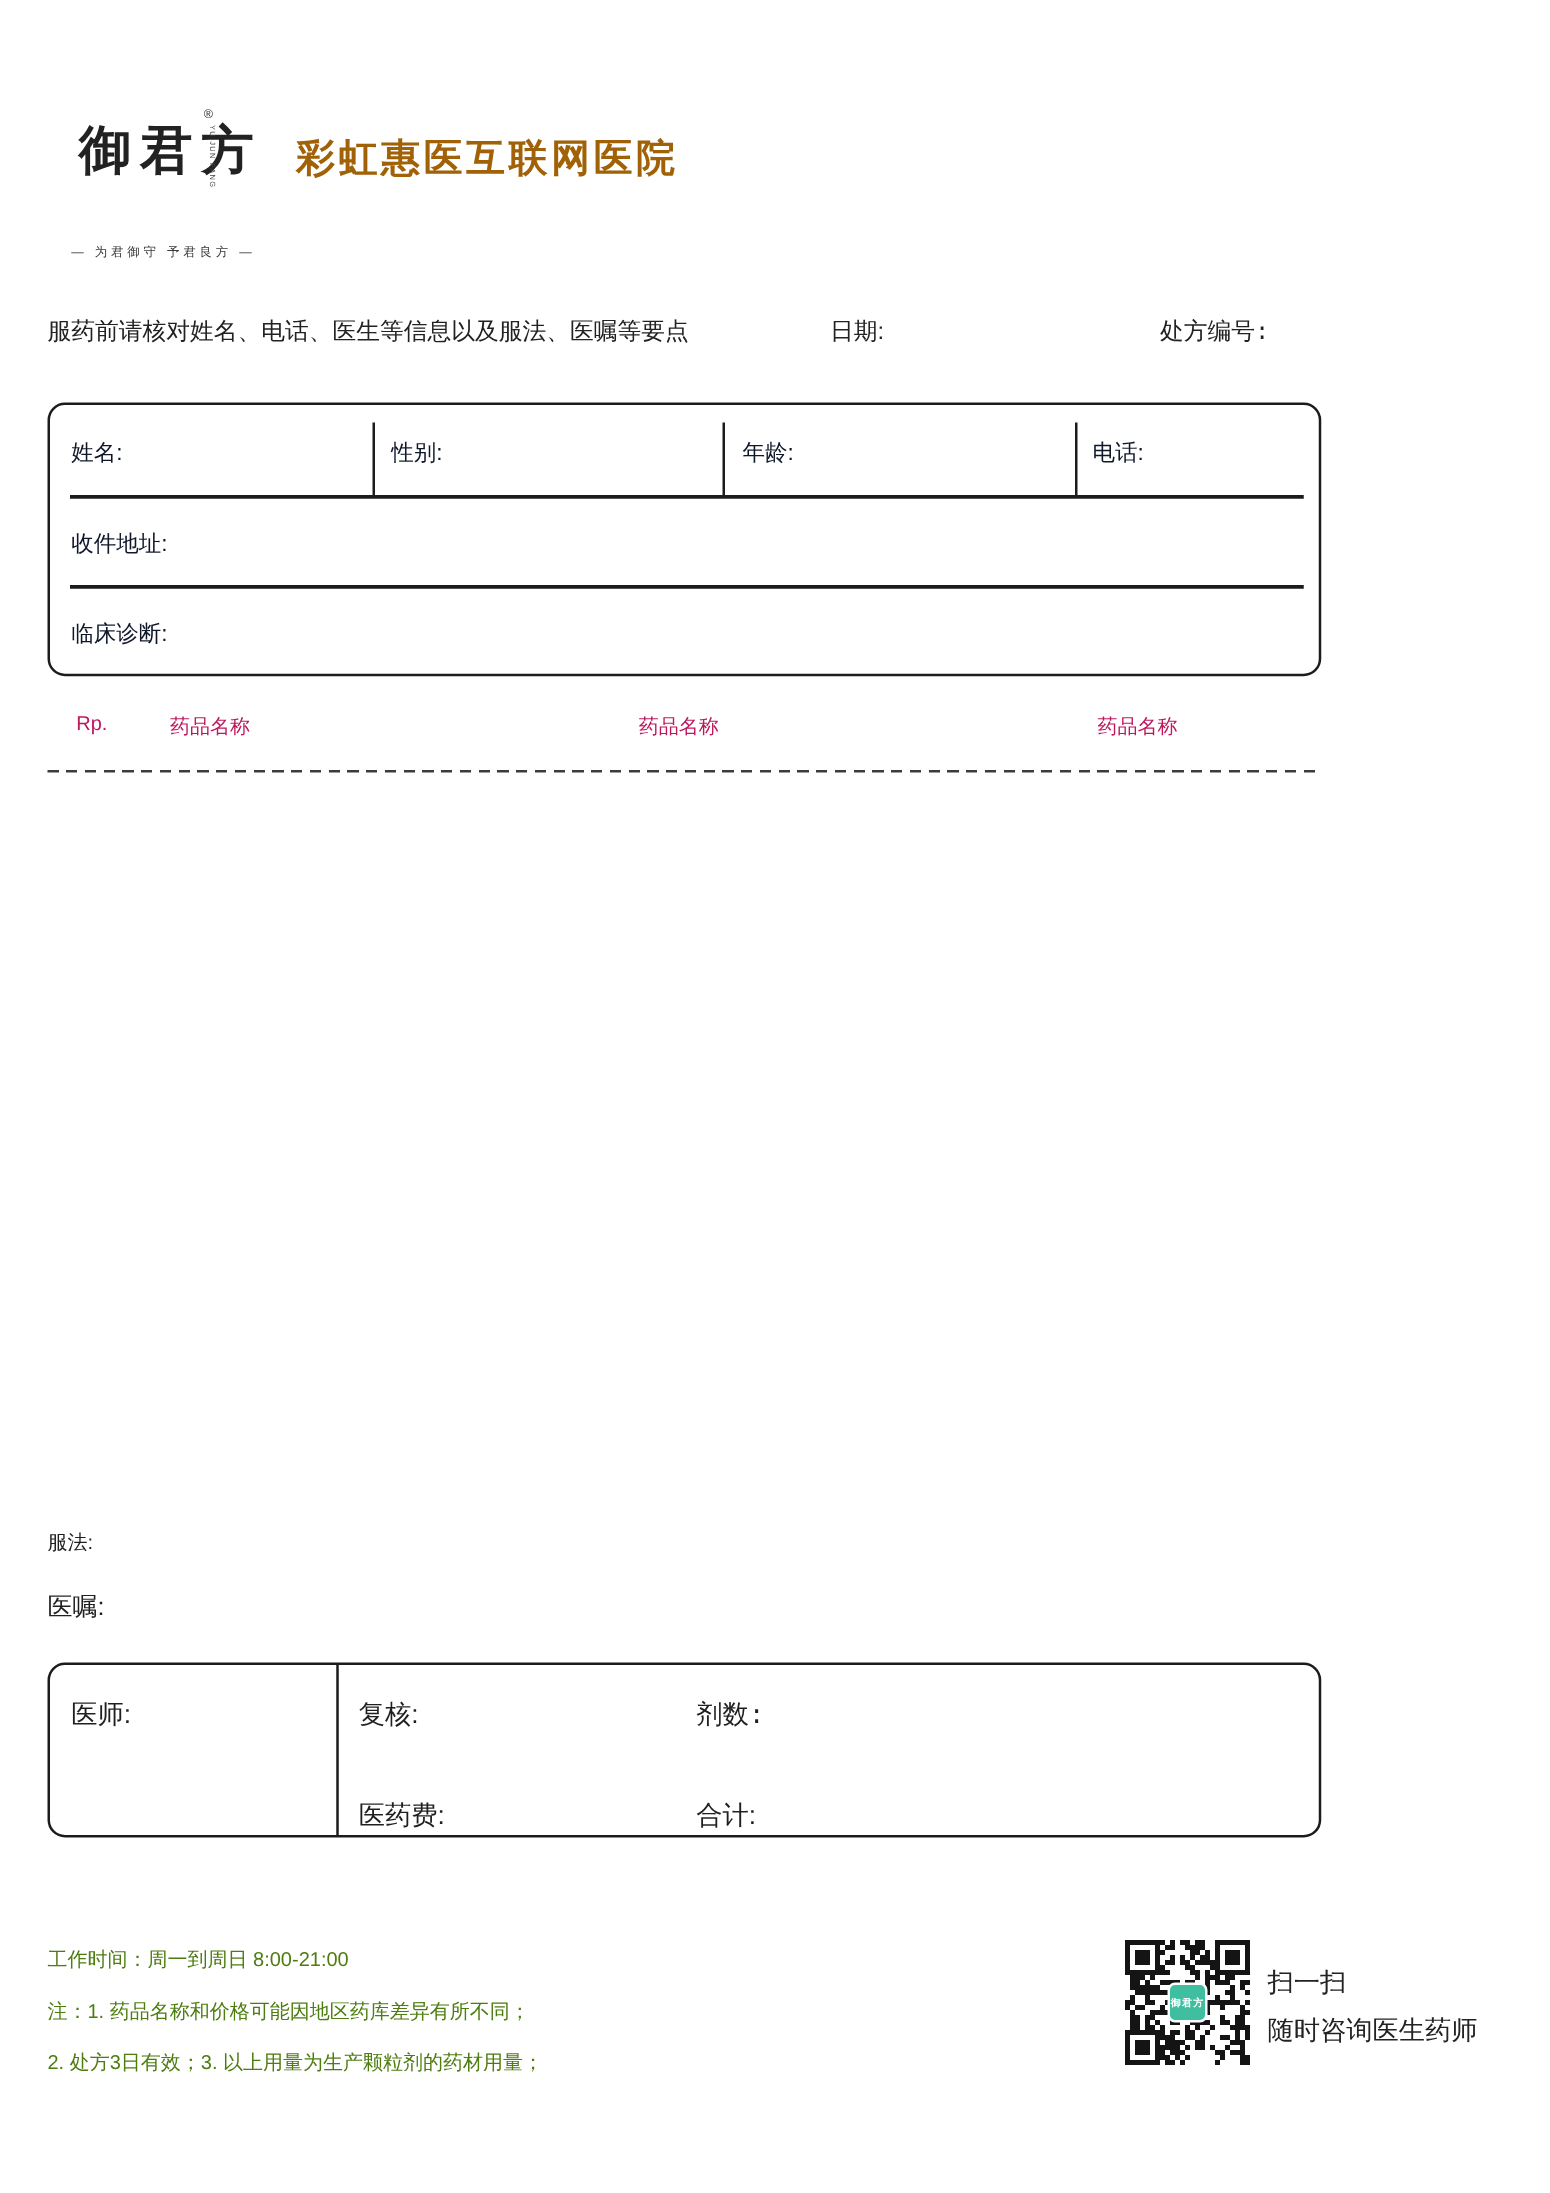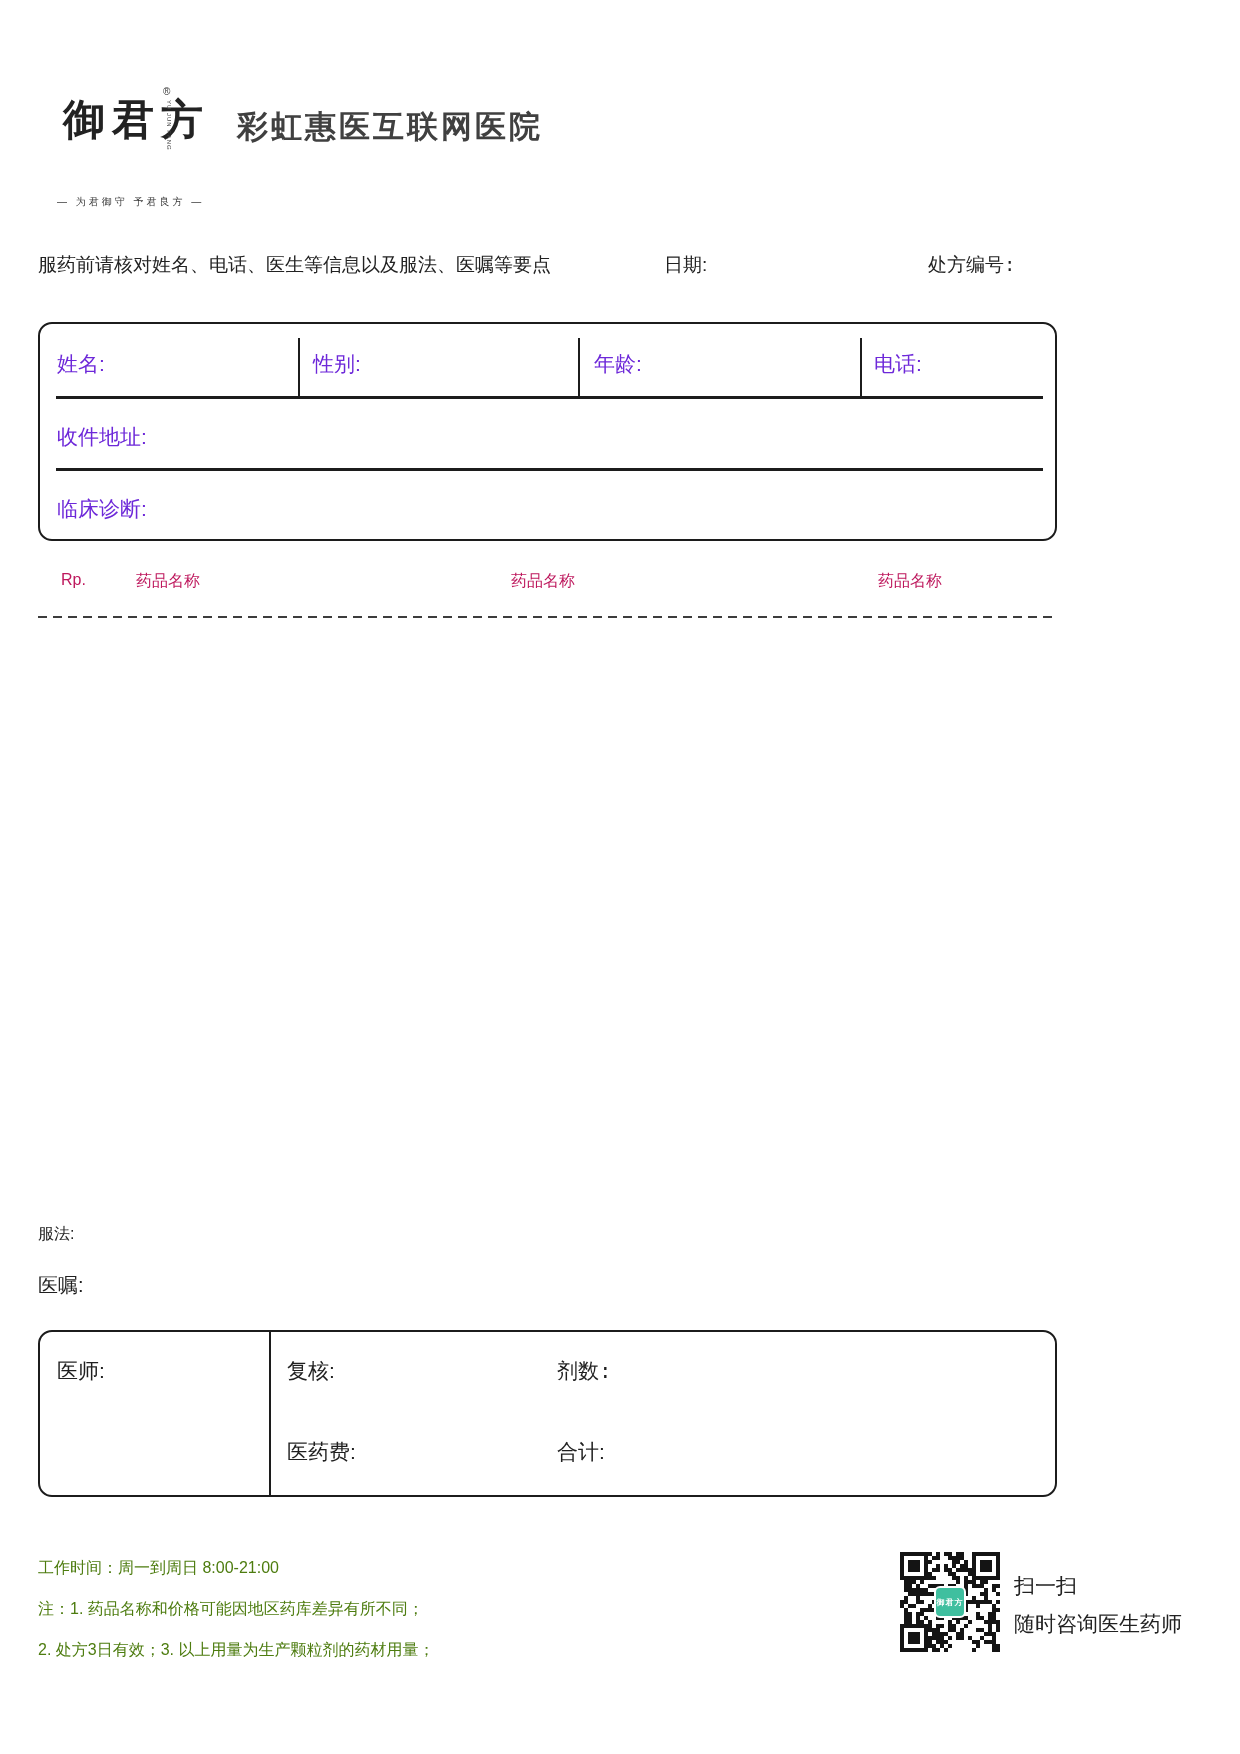--- a/index.html
+++ b/index.html
@@ -7,30 +7,30 @@
     position:relative;width:1240px;height:1754px;background:#ffffff;
     font-family:"Liberation Sans","DejaVu Sans",sans-serif;color:#1f1f1f;overflow:hidden;
   }
   .abs{position:absolute;}
   
   .logo-text{left:63px;top:92px;font-family:"DejaVu Serif","Liberation Serif",serif;
     font-weight:700;font-size:42px;letter-spacing:7px;color:#222;}
   .logo-reg{left:163px;top:86px;font-size:10px;color:#333;}
   .logo-vert{left:166px;top:100px;font-size:6px;color:#444;writing-mode:vertical-rl;letter-spacing:1px;}
   .logo-tagline{left:57px;top:151px;font-size:10px;letter-spacing:3px;color:#3a3a3a;white-space:nowrap;margin-top:44px;}
-  .hospital-title{left:237px;top:106px;font-size:31px;font-weight:900;letter-spacing:3px;color:#404040;}
+  .hospital-title{left:237px;top:106px;font-size:31px;font-weight:900;letter-spacing:3px;color:#a16207;}
   
   .notice{top:252px;font-size:19px;color:#222;}
   .notice-check{left:38px;}
   .notice-date{left:664px;}
   .notice-rxno{left:928px;font-family:Liberation Mono, monospace;}
   
   .patient-box{left:38px;top:322px;width:1019px;height:219px;
     border:2.5px solid #1c1c1c;border-radius:14px;box-sizing:border-box;}
-  .pbox-label{position:absolute;font-size:21px;color:#6d28d9;}
+  .pbox-label{position:absolute;font-size:18px;color:#0f172a;}
   .pl-name{left:17px;top:26px;}
   .pl-gender{left:273px;top:26px;}
   .pl-age{left:554px;top:26px;}
   .pl-phone{left:834px;top:26px;}
   .pl-address{left:17px;top:99px;}
   .pl-diagnosis{left:17px;top:171px;}
   .pbox-vdiv{position:absolute;top:14px;height:60px;width:2px;background:#1c1c1c;}
   .pv1{left:258px;} .pv2{left:538px;} .pv3{left:820px;}
   .pbox-hline{position:absolute;left:16px;right:12px;height:3px;background:#1c1c1c;}
   .ph1{top:72px;} .ph2{top:144px;}
@@ -39,21 +39,21 @@
   .rp-label{left:61px;}
   .rp-col1{left:136px;}
   .rp-col2{left:511px;}
   .rp-col3{left:878px;}
   .dashed-line{left:38px;top:616px;width:1019px;height:2px;
     background:repeating-linear-gradient(90deg,#3c3c3c 0 9px,transparent 9px 15px);}
   
   .usage-label{left:38px;top:1224px;font-size:16px;}
   .advice-label{left:38px;top:1272px;font-size:20px;}
   
-  .sign-box{left:38px;top:1330px;width:1019px;height:167px;
+  .sign-box{left:38px;top:1330px;width:1019px;height:140px;
     border:2.5px solid #1c1c1c;border-radius:14px;box-sizing:border-box;}
   .sign-vdiv{position:absolute;left:229px;top:0;bottom:0;width:2px;background:#1c1c1c;}
   .sign-label{position:absolute;font-size:21px;color:#1f1f1f;}
   .sl-physician{left:17px;top:25px;}
   .sl-review{left:247px;top:25px;}
   .sl-doses{left:517px;top:25px;font-family:Liberation Mono, monospace;}
   .sl-fee{left:247px;top:106px;}
   .sl-total{left:517px;top:106px;}
   
   .foot{font-size:16px;color:#4d7c0f;}

